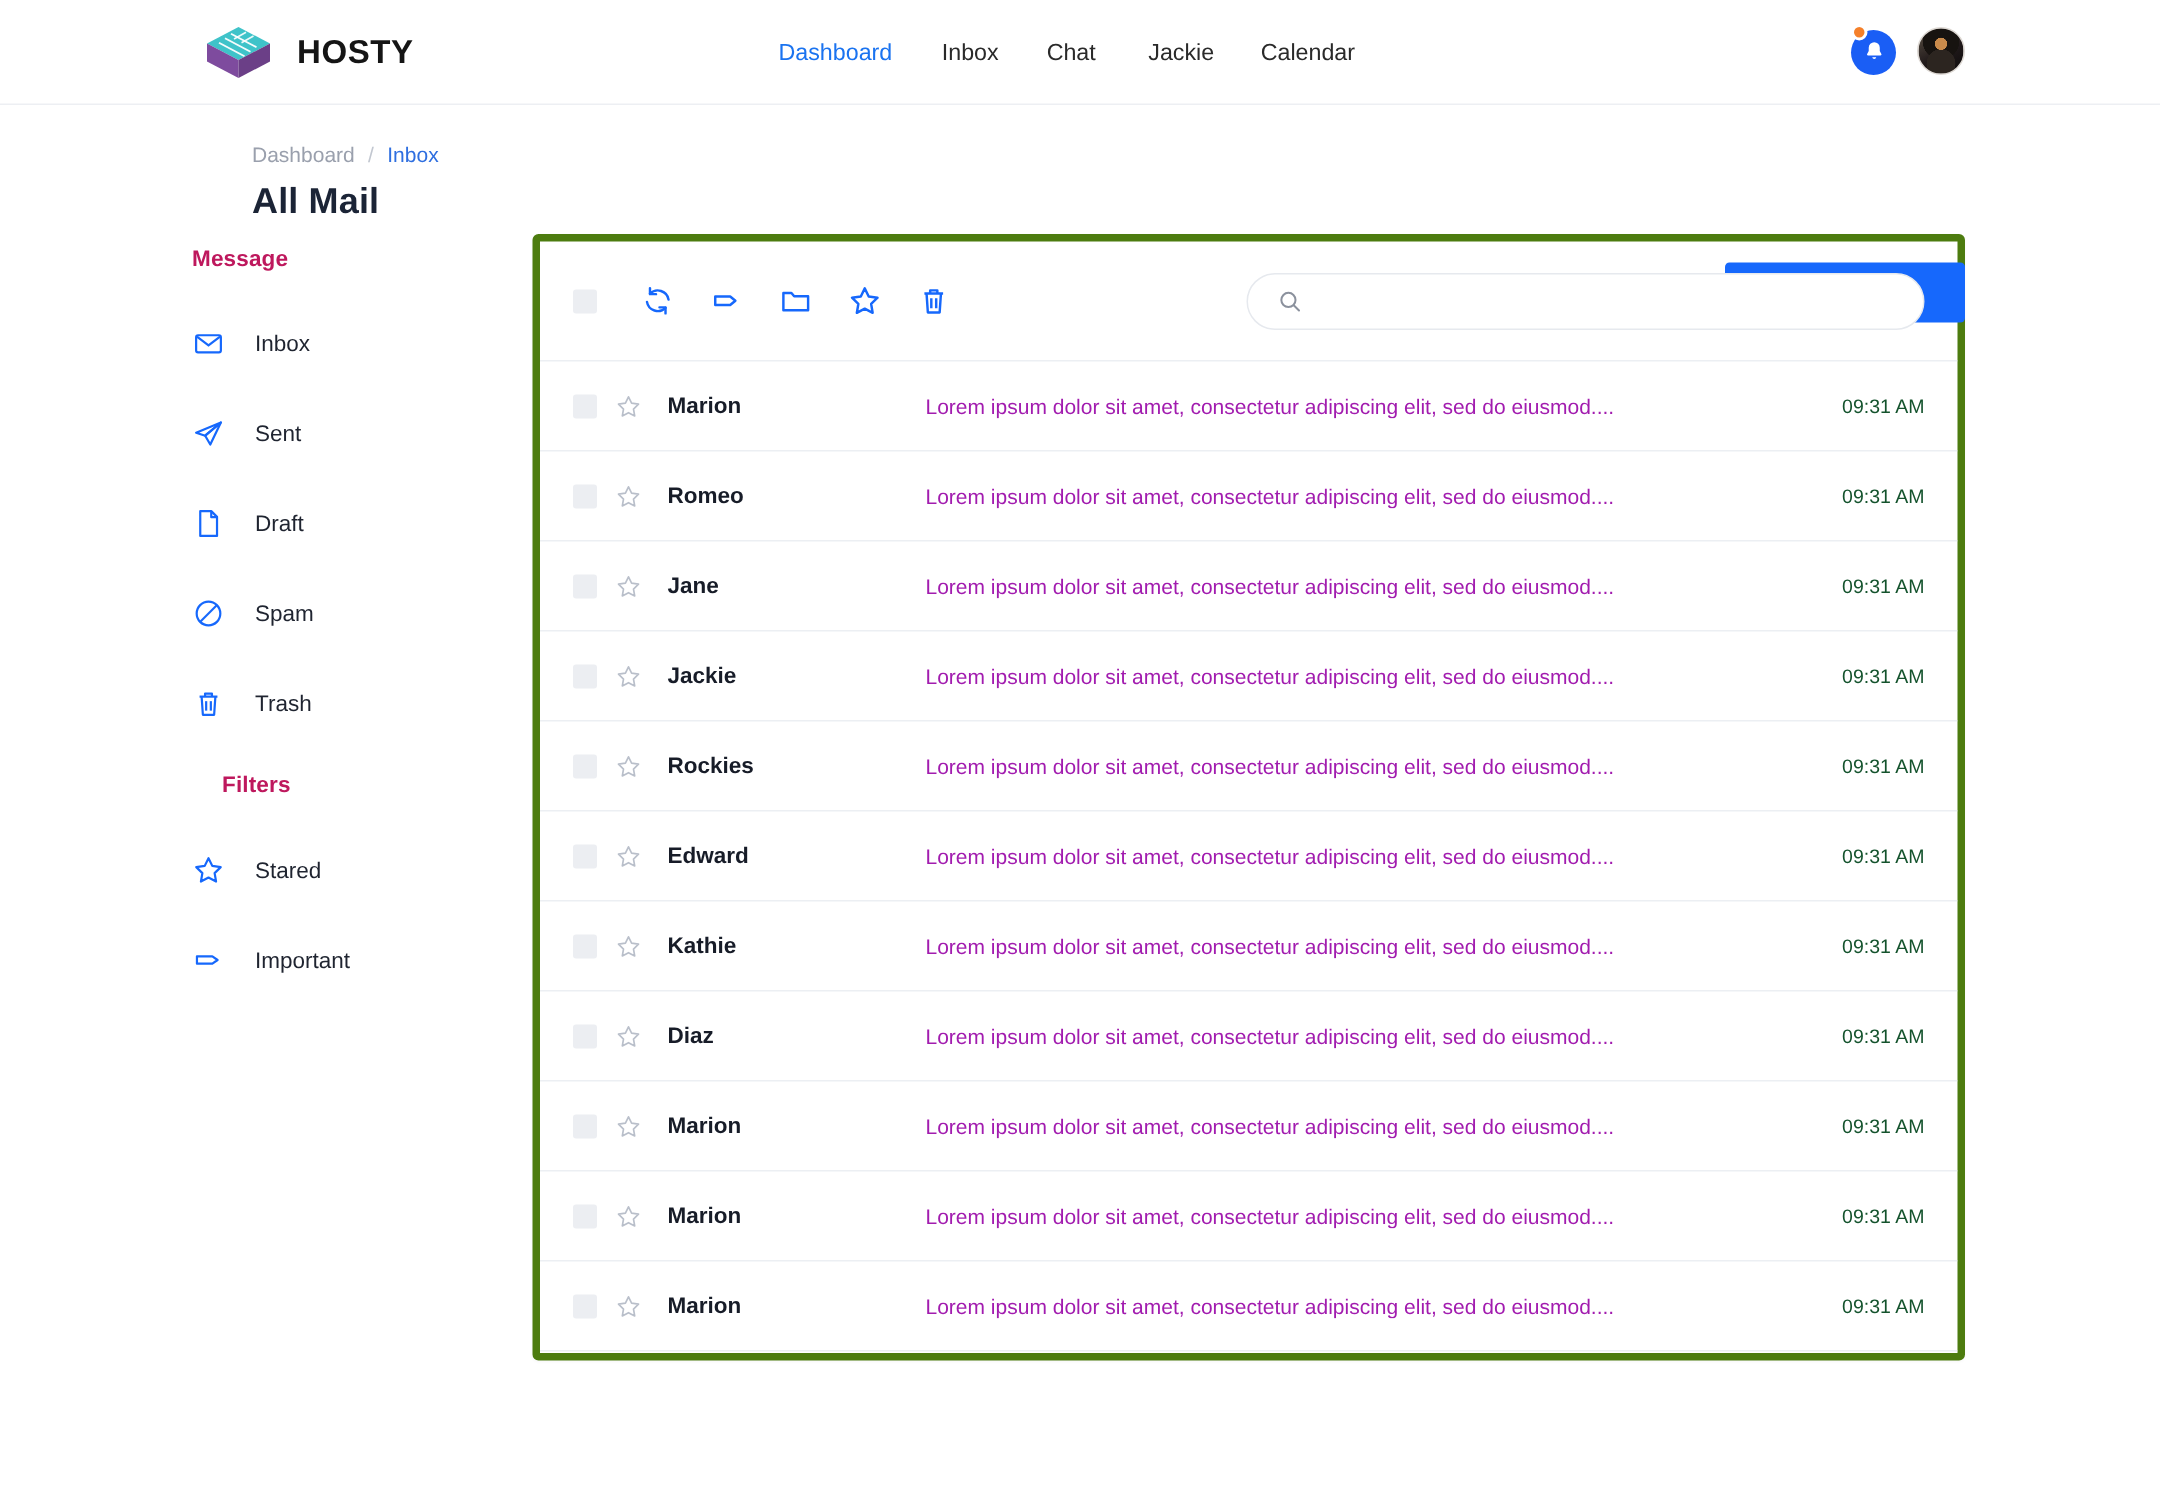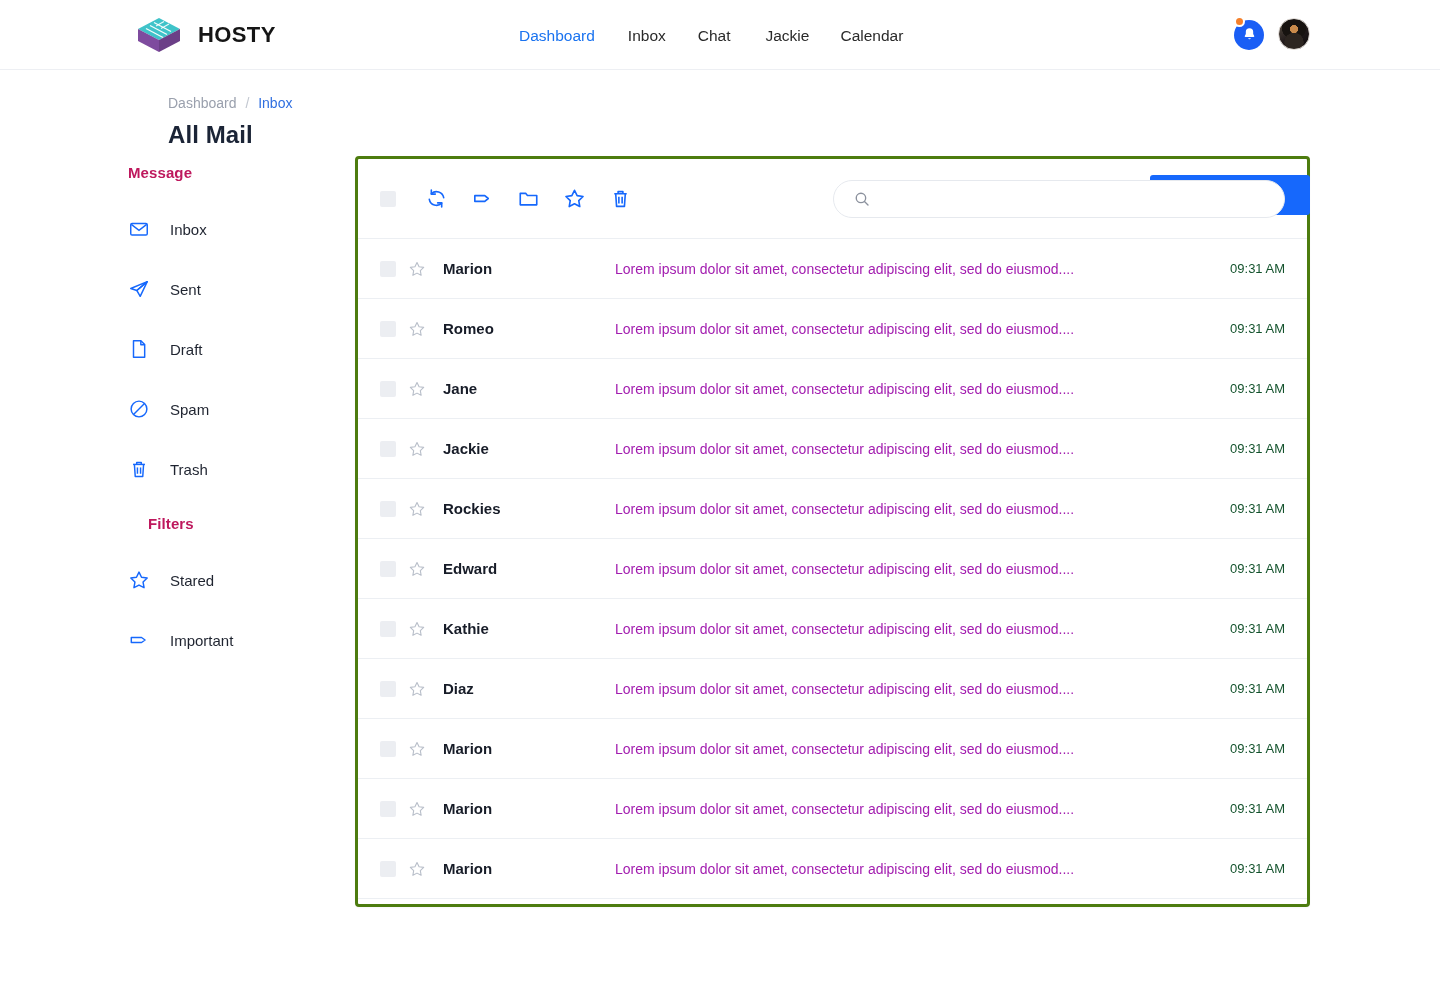--- a/index.html
+++ b/index.html
@@ -153,21 +153,21 @@
     cursor: pointer;
     text-decoration: none;
   }
   .side-icon { width: 22px; height: 22px; flex: 0 0 22px; display: block; }
   .side-label { font-size: 15px; color: #1f2430; }
 
   
   .mail-card {
     flex: 1;
     background: #ffffff;
-    border: 3px solid #4d7c0f;
+    border: 5px solid #4d7c0f;
     border-radius: 4px;
     box-shadow: 0 1px 2px rgba(20,30,60,.035);
     margin-left: 25px;
     margin-top: 0px;
     height: 751px;
     overflow: hidden;
   }
   .mail-toolbar {
     height: 80px;
     display: flex;

